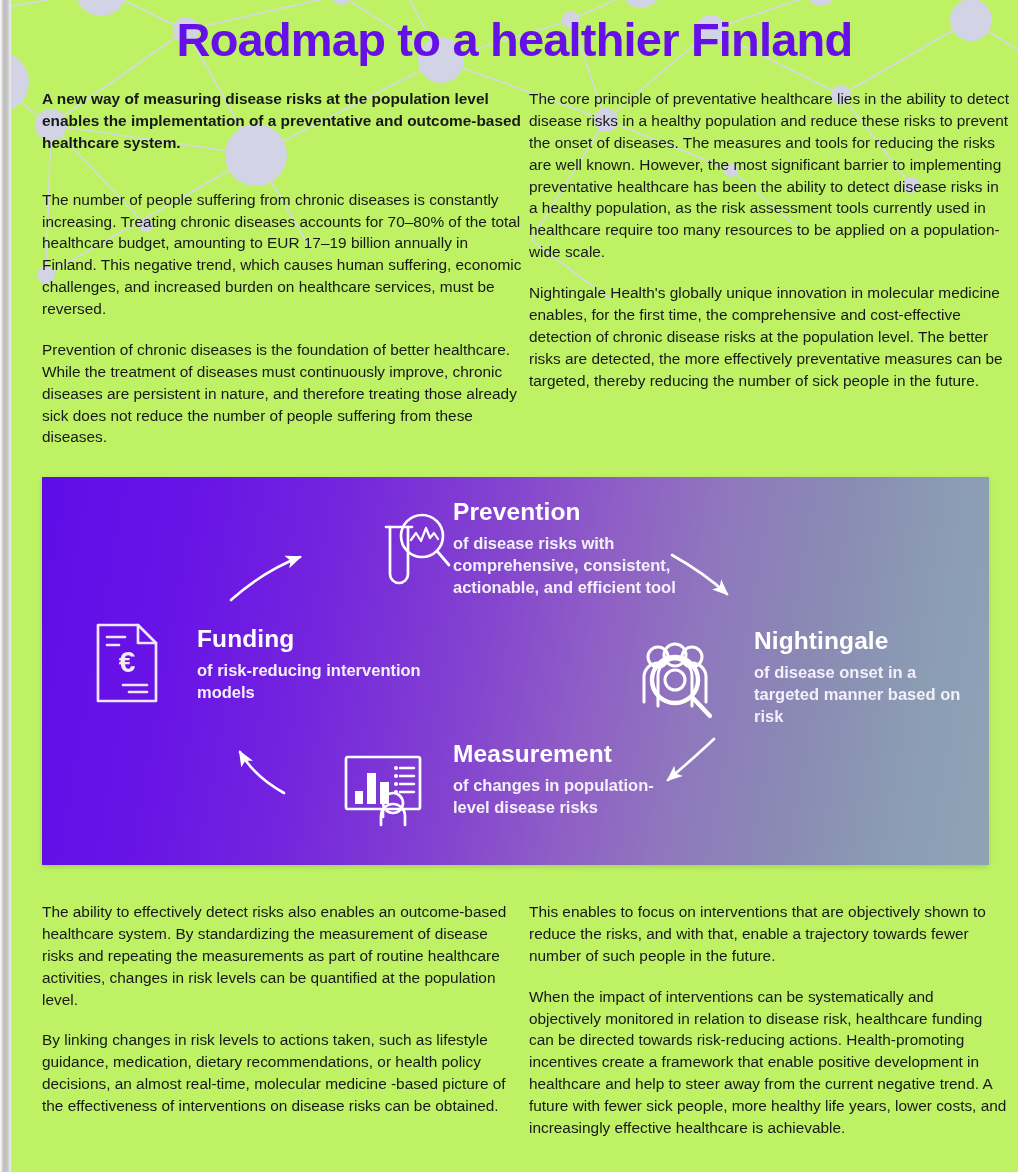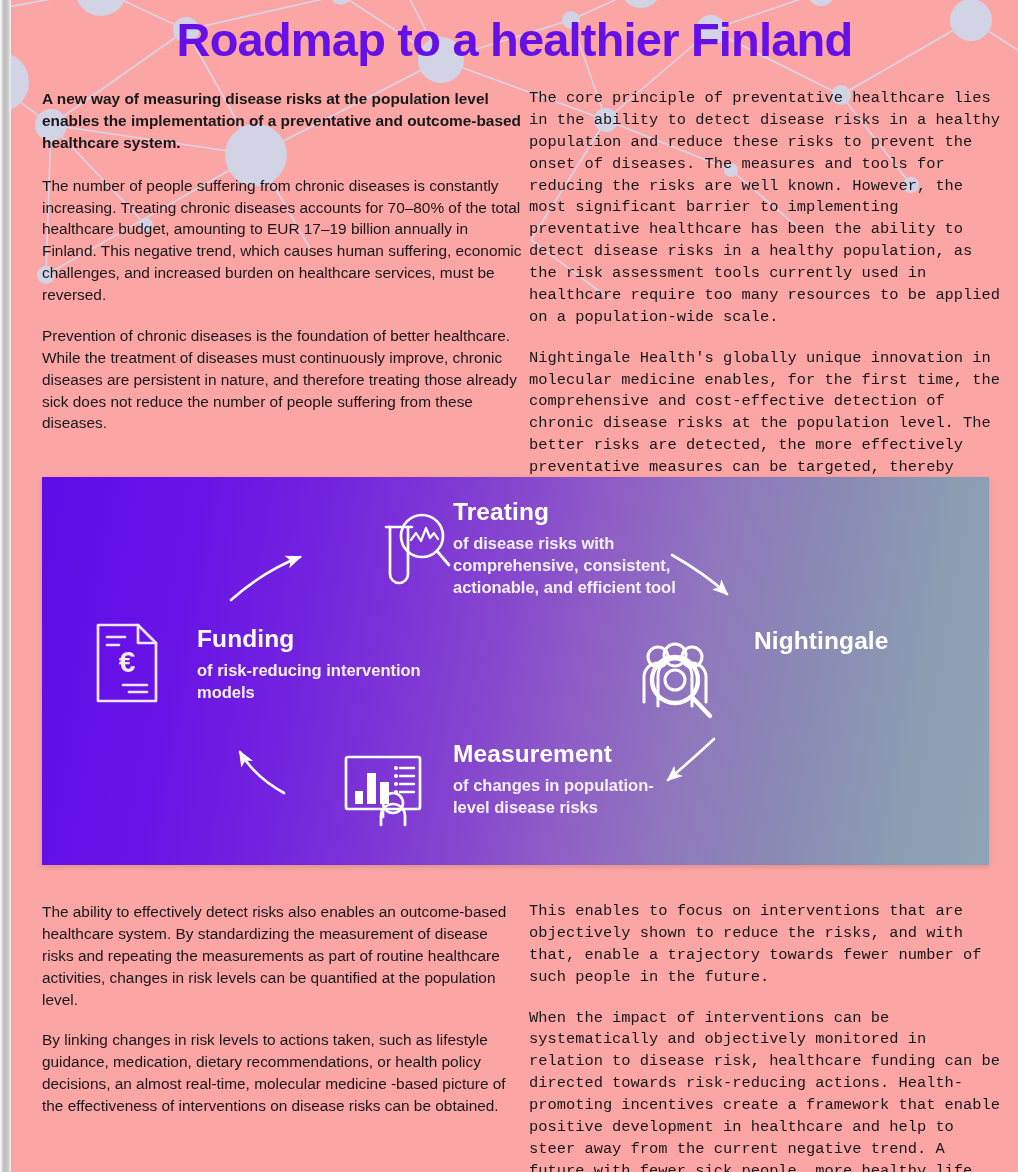--- a/index.html
+++ b/index.html
@@ -19,21 +19,21 @@
     left: 0; top: 0;
     width: 11px; height: 1172px;
     background: linear-gradient(to right, #ffffff 0%, #bdbdbd 35%, #c9c9c9 70%, #f2f2f2 100%);
     z-index: 5;
   }
 
   .page {
     position: absolute;
     left: 11px; top: 0;
     width: 1007px; height: 1172px;
-    background: #fca5a5;
+    background: #bef264;
   }
 
   
   .header-bg {
     position: absolute;
     left: 0; top: 0;
     width: 1007px; height: 300px;
     overflow: hidden;
     pointer-events: none;
   }
@@ -60,25 +60,25 @@
     display: flex;
     z-index: 3;
   }
   .col {
     width: 480px;
     font-size: 15.4px;
     line-height: 1.42;
     color: #18181a;
   }
   .col-left  { margin-left: 31px; }
-  .col-right { margin-left: 7px; font-family: Liberation Mono, monospace; }
+  .col-right { margin-left: 7px; }
 
   .para { margin-bottom: 19px; }
   .para:last-child { margin-bottom: 0; }
-  .para.lead { font-weight: bold; margin-bottom: 21px; }
+  .para.lead { font-weight: bold; margin-bottom: 35px; }
 
   
   .panel {
     position: absolute;
     left: 31px; top: 477px;
     width: 947px; height: 388px;
     background: linear-gradient(100deg,
         #5e0ce8 0%,
         #6914e6 16%,
         #7425dd 30%,
@@ -296,26 +296,27 @@
           <path d="M15 17 L33 17"></path>
           <path d="M15 25 L27 25"></path>
           <path d="M31 65 L55 65"></path>
           <path d="M37 72 L55 72"></path>
         </g>
         <text x="35" y="52" text-anchor="middle" fill="#f2eaf9" font-family="'Liberation Sans', sans-serif" font-size="30" font-weight="bold">€</text>
       </svg>
     </div>
 
     <div class="node n-detection">
-      <div class="node-title">Treating</div>
+      <div class="node-title">Prevention</div>
       <div class="node-desc">of disease risks with comprehensive, consistent, actionable, and efficient tool</div>
     </div>
 
     <div class="node n-prevention">
       <div class="node-title">Nightingale</div>
+      <div class="node-desc">of disease onset in a targeted manner based on risk</div>
     </div>
 
     <div class="node n-funding">
       <div class="node-title">Funding</div>
       <div class="node-desc">of risk-reducing intervention models</div>
     </div>
 
     <div class="node n-measurement">
       <div class="node-title">Measurement</div>
       <div class="node-desc">of changes in population-level disease risks</div>

